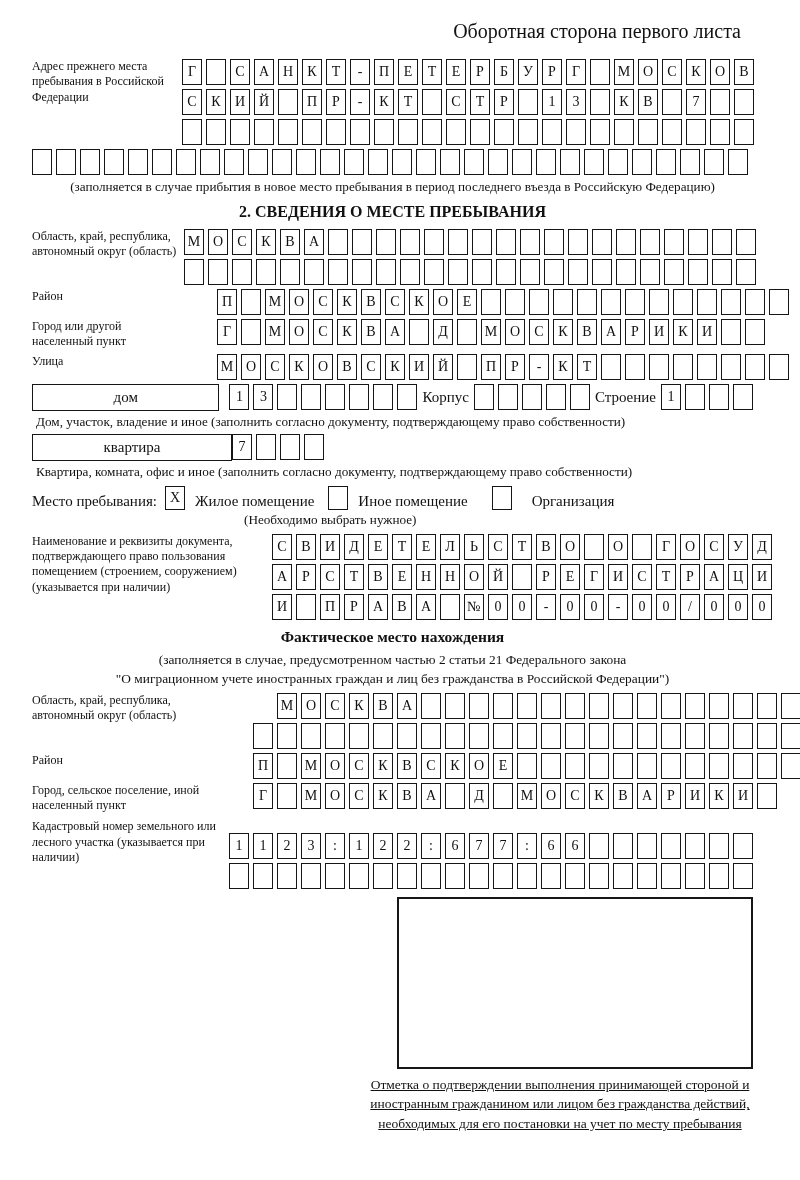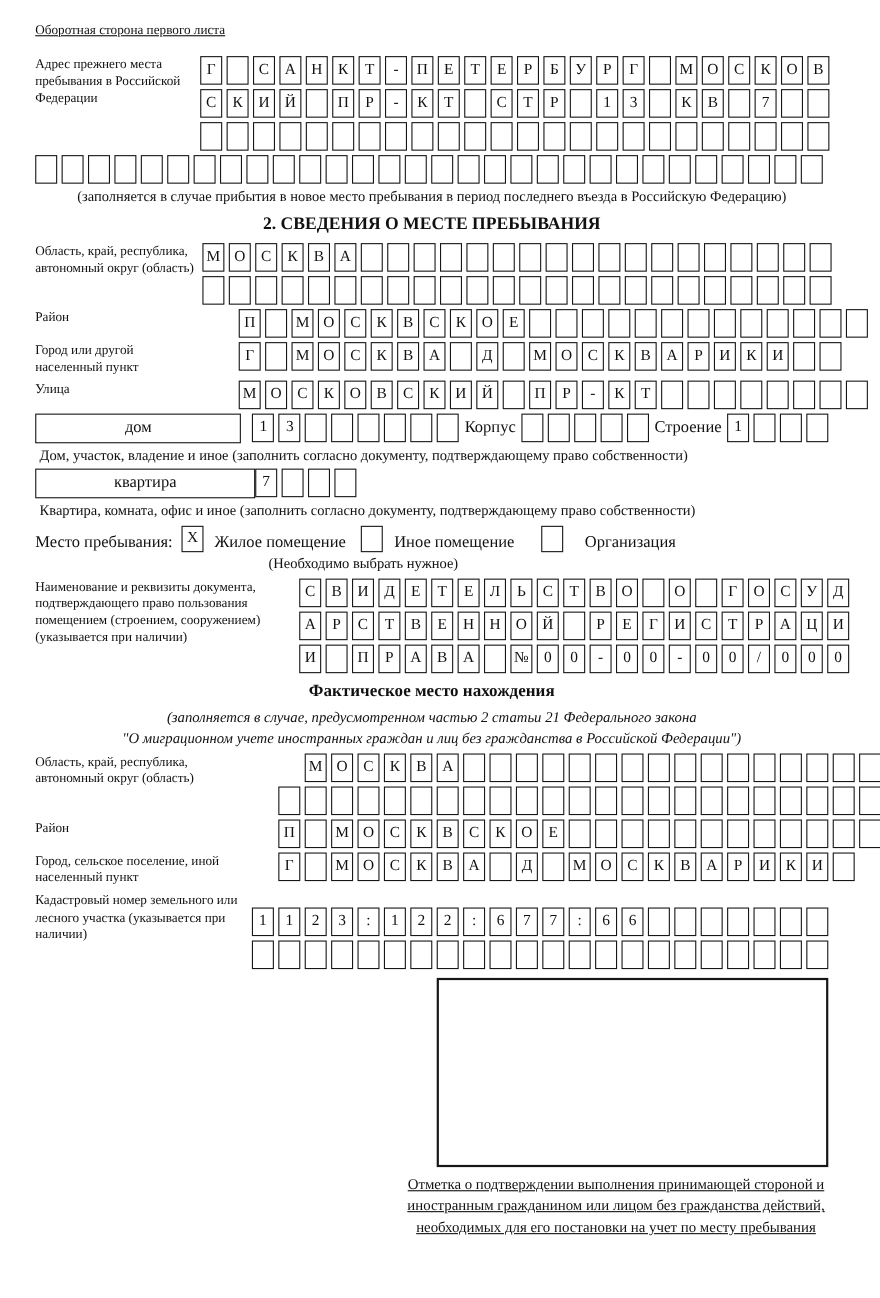--- a/index.html
+++ b/index.html
@@ -5,21 +5,21 @@
   * { box-sizing: border-box; margin: 0; padding: 0; }
   html, body { background: #ffffff; }
   body {
     width: 800px; height: 1180px;
     font-family: "Liberation Serif", serif;
     color: #111;
     overflow: hidden;
   }
   .page { padding: 20px 47px 0 32px; width: 800px; }
 
-  .header-note { font-size: 12px; padding-right: 12px; margin-bottom: 16px; text-decoration: underline; }
+  .header-note { text-align: right; font-size: 20px; padding-right: 12px; margin-bottom: 16px; }
 
   .field { display: flex; align-items: flex-start; }
   .label { font-size: 12px; line-height: 1.28; flex-shrink: 0; }
   .grids { margin-left: auto; display: flex; flex-direction: column; gap: 4px; align-items: flex-end; }
 
   .grid { display: flex; gap: 4px; }
   .cell {
     width: 20px; height: 26px; flex: 0 0 20px;
     border: 1.5px solid #161616;
     display: inline-flex; align-items: center; justify-content: center;
@@ -41,21 +41,21 @@
 
   .stay-row { display: flex; align-items: flex-end; margin-top: 6px; font-size: 15px; }
   .checkbox {
     width: 20px; height: 24px; border: 1.5px solid #161616;
     display: inline-flex; align-items: center; justify-content: center;
     font-size: 14px; margin: 0 10px 0 14px; flex-shrink: 0;
   }
   .stay-note { font-size: 13.2px; margin: 2px 0 6px 212px; }
 
   .fact-title { text-align: center; font-weight: bold; font-size: 15.5px; margin-top: 8px; }
-  .fact-note { font-size: 13.4px; text-align: center; margin-top: 4px; line-height: 1.45; font-style: italic; }
+  .fact-note { font-size: 13.4px; text-align: center; margin-top: 4px; line-height: 1.45; }
 
   .stamp-wrap { width: 400px; margin-left: auto; margin-top: 8px; text-decoration: underline; }
   .stamp-box { width: 356px; height: 172px; border: 2px solid #161616; margin-left: 44px; }
   .stamp-caption { font-size: 13.5px; text-align: center; line-height: 1.42; margin-top: 6px; padding-left: 14px; } .mt4 { margin-top: 4px; gap: 33px; } .mt6 { margin-top: 6px; }
 </style>
 </head>
 <body>
 
 <div class="page">
 

